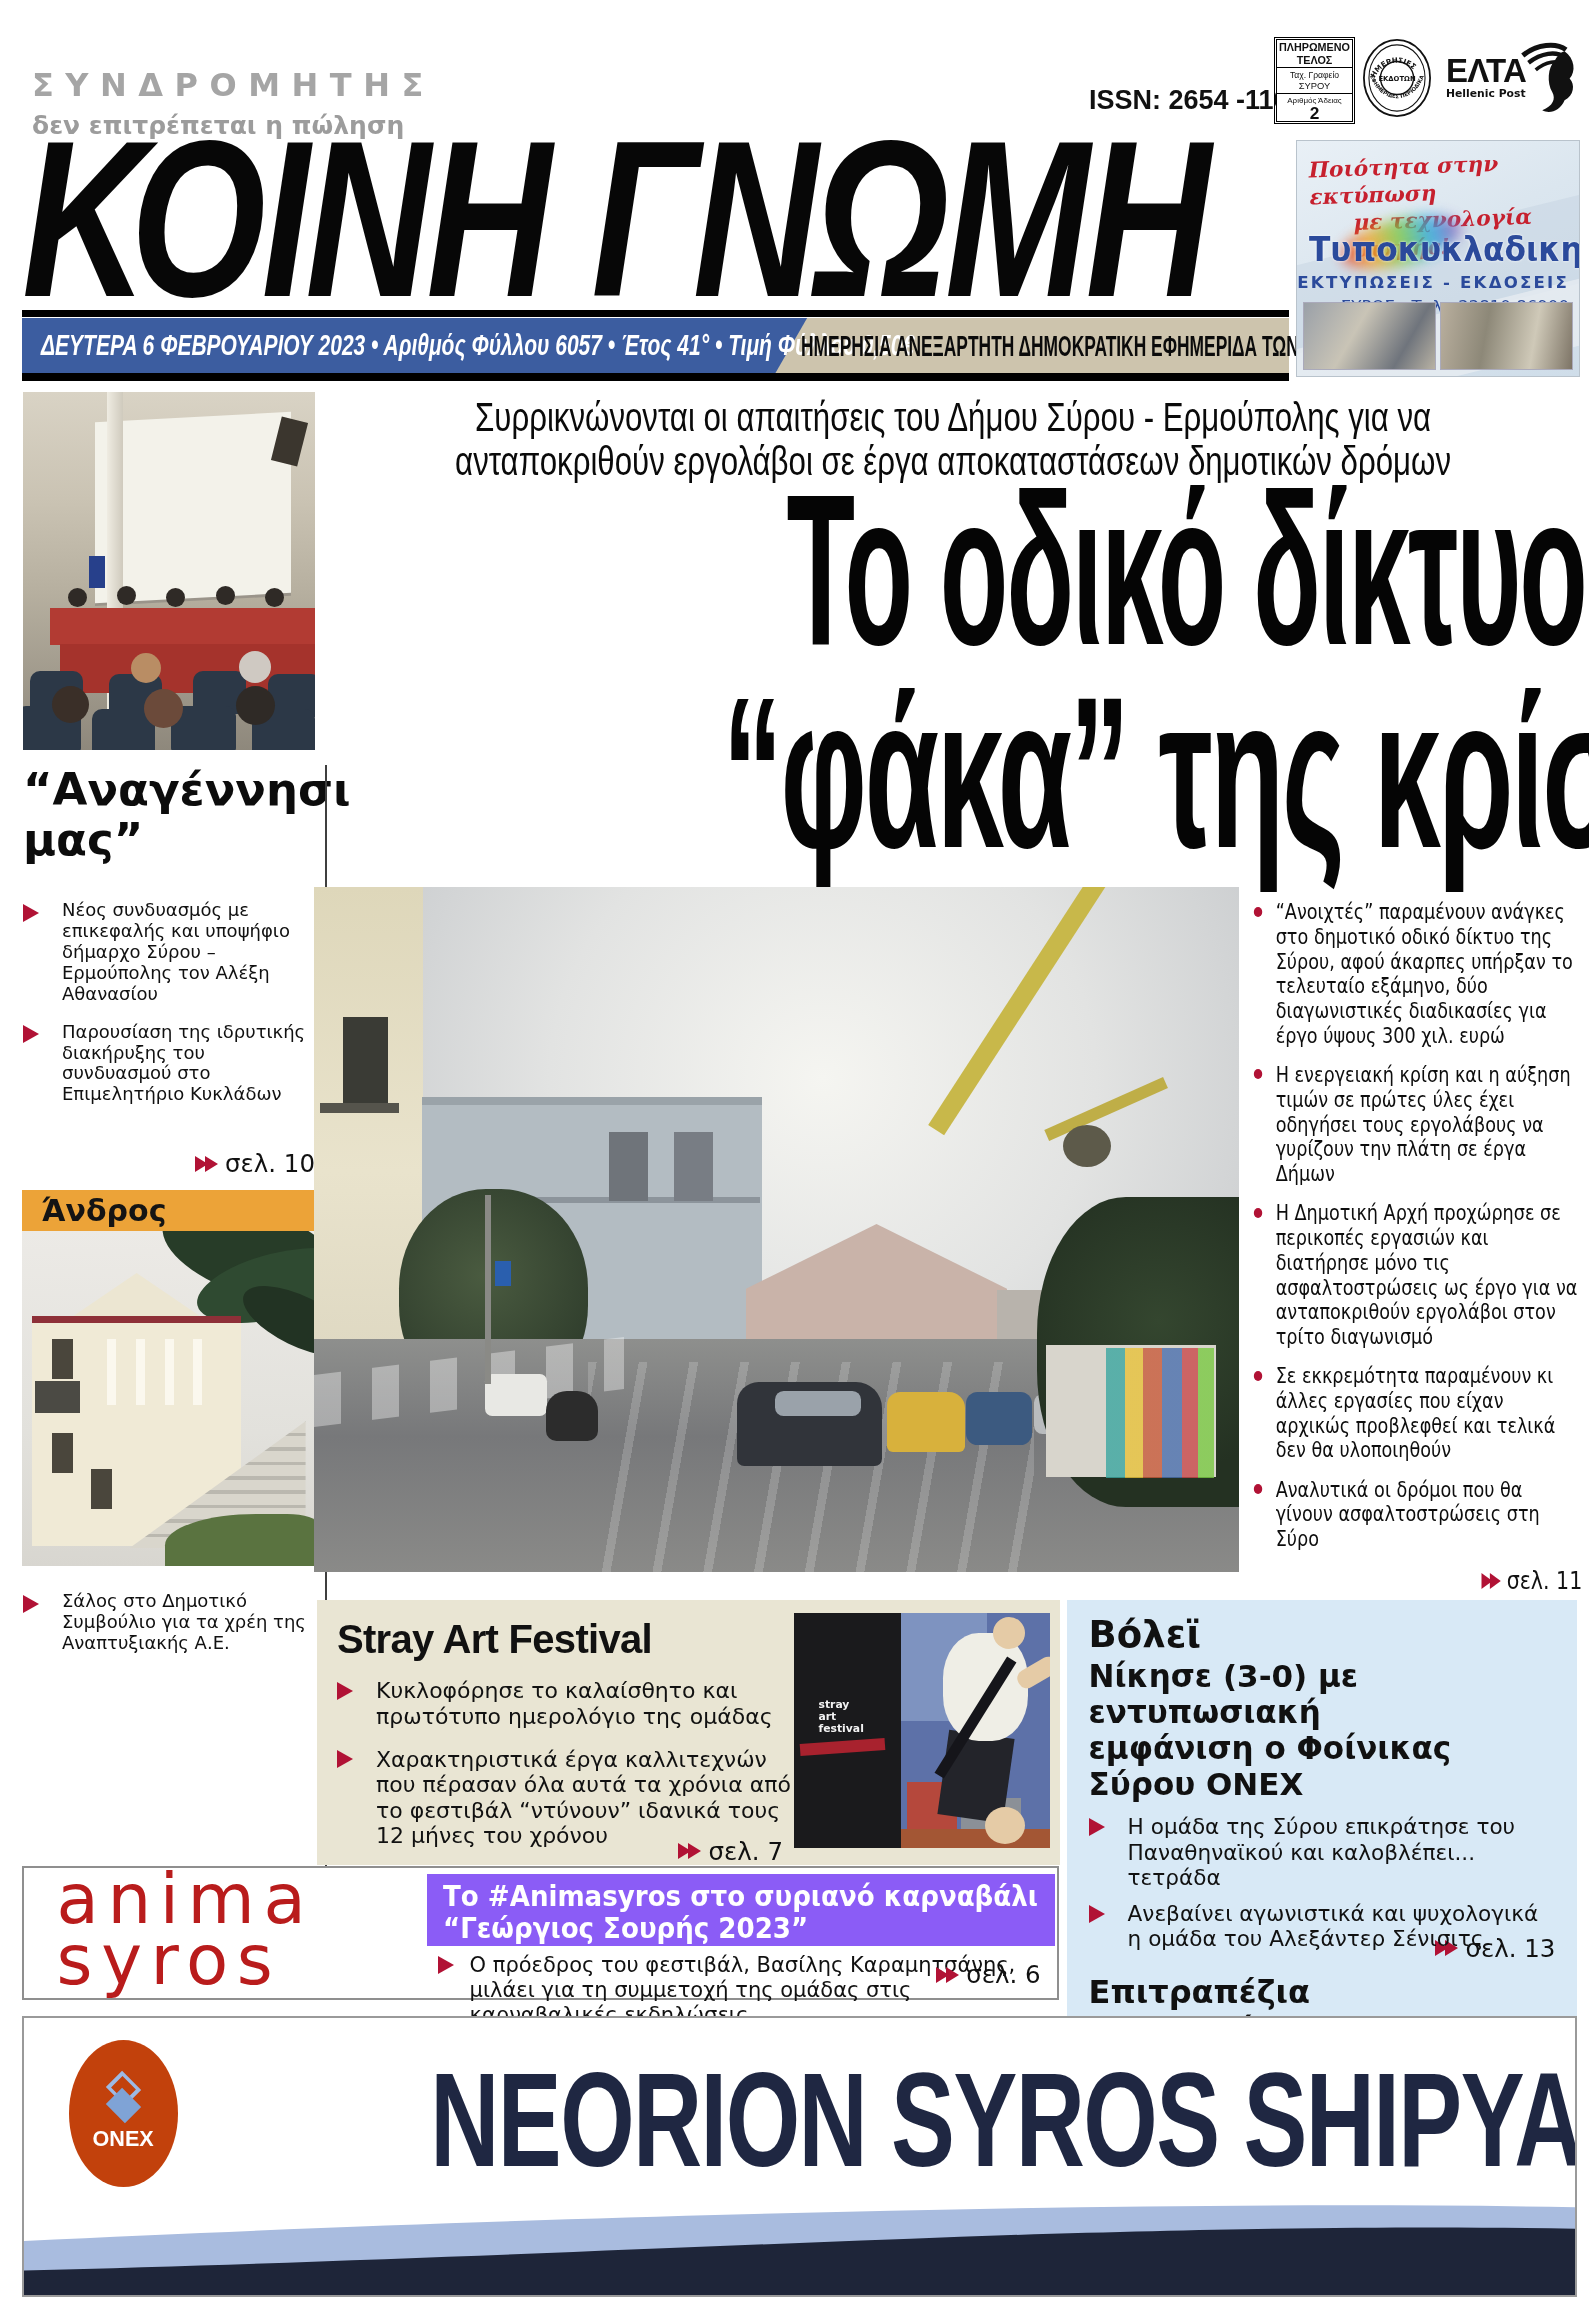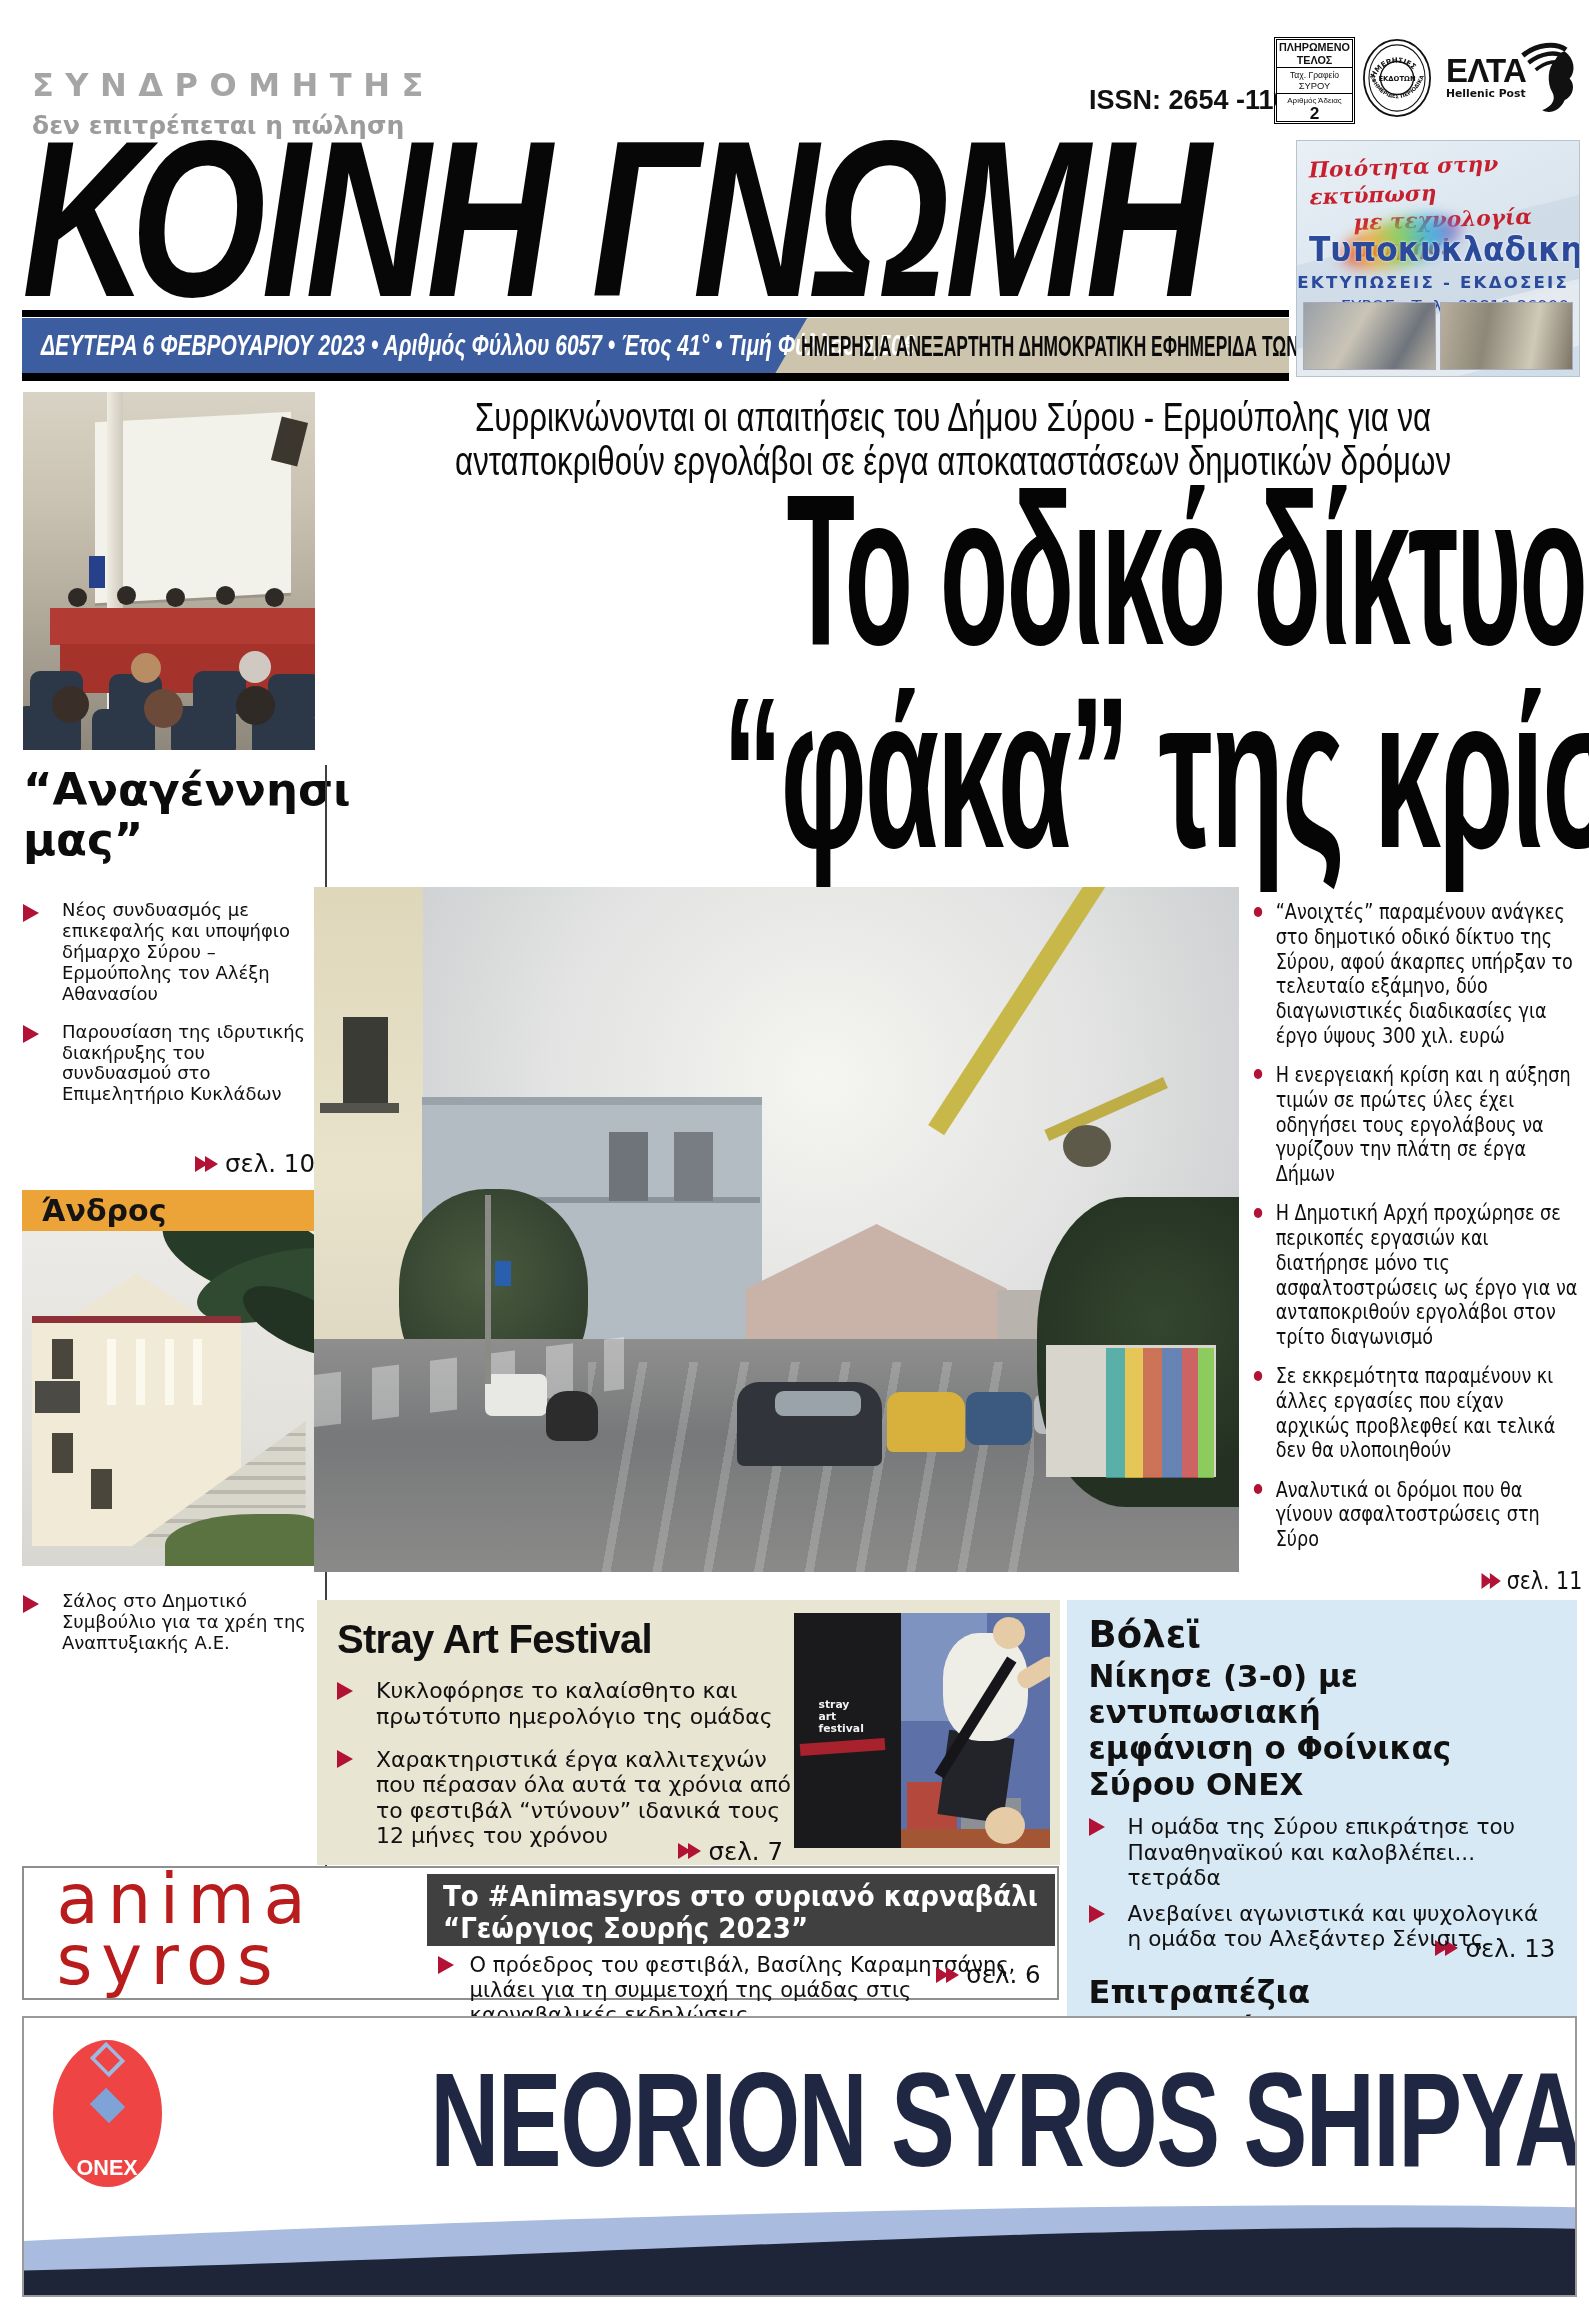--- a/index.html
+++ b/index.html
@@ -184,31 +184,31 @@
   .volbox .sub{font-size:31px;font-weight:700;line-height:1.16;margin-top:4.3px;margin-bottom:11.5px;}
   .volbox .sb-item{margin-bottom:11.5px;font-size:21.6px;}
   .volbox .ttt{font-size:32px;font-weight:700;margin:10px 0 8.6px 0;}
   .vol-p13{margin-top:-29px;margin-bottom:4.3px;}
   .vol-p12{margin-top:-29px;}
 
   
   .animabox{left:21.6px;top:1866px;width:1037px;height:134px;border:2.2px solid #8f8f8f;background:#fff;box-sizing:border-box;}
   .anima-logo{position:absolute;left:33px;top:1.4px;font-size:69px;line-height:.88;letter-spacing:8.6px;color:#b91c1c;
       font-family:"DejaVu Sans",sans-serif;}
-  .anima-banner{position:absolute;left:403px;top:5.8px;width:628px;height:72px;background:#404040;color:#fff;
+  .anima-banner{position:absolute;left:403px;top:5.8px;width:628px;height:72px;background:#8b5cf6;color:#fff;
       padding:5.8px 16px;box-sizing:border-box;}
   .anima-banner div{font-size:29px;font-weight:700;white-space:nowrap;transform:scaleX(.9);transform-origin:left top;line-height:1.12;}
   .anima-bullet{position:absolute;left:414px;top:85px;width:547px;font-size:21px;line-height:1.2;padding-left:32px;}
   .anima-bullet .mk{position:absolute;left:0;top:2.9px;}
   .anima-p6{position:absolute;right:16px;bottom:8.6px;}
 
   
   .shipbox{left:21.6px;top:2016px;width:1555px;height:281px;border:2.2px solid #9a9a9a;background:#fff;box-sizing:border-box;overflow:hidden;}
-  .onex{position:absolute;left:29px;top:21.6px;width:109px;height:147px;border-radius:50%;background:#ef4444;
-      display:flex;flex-direction:column;align-items:center;justify-content:center;gap:29px;}
+  .onex{position:absolute;left:45px;top:21.6px;width:109px;height:147px;border-radius:50%;background:#c2410c;
+      display:flex;flex-direction:column;align-items:center;justify-content:center;}
   .onex .d1{width:27px;height:27px;transform:rotate(45deg) scaleY(.85);border:4.3px solid #9db9e4;box-sizing:border-box;}
   .onex .d2{width:27px;height:27px;transform:rotate(45deg) scaleY(.85);background:#7fa3d6;margin-top:-10px;}
   .onex .nm{color:#fff;font-weight:700;font-size:21.6px;margin-top:7.2px;font-family:"Liberation Sans",sans-serif;}
   .ship-ttl{position:absolute;left:144px;top:26px;width:1404px;text-align:center;}
   .ship-ttl span{display:inline-block;white-space:nowrap;font-family:"Liberation Sans",sans-serif;font-weight:700;
       font-size:133px;letter-spacing:-2.2px;color:#1f2742;transform:scaleX(.72);}
   .waves{position:absolute;left:0;bottom:0;width:100%;height:108px;}
 </style>
 </head>
 <body>

